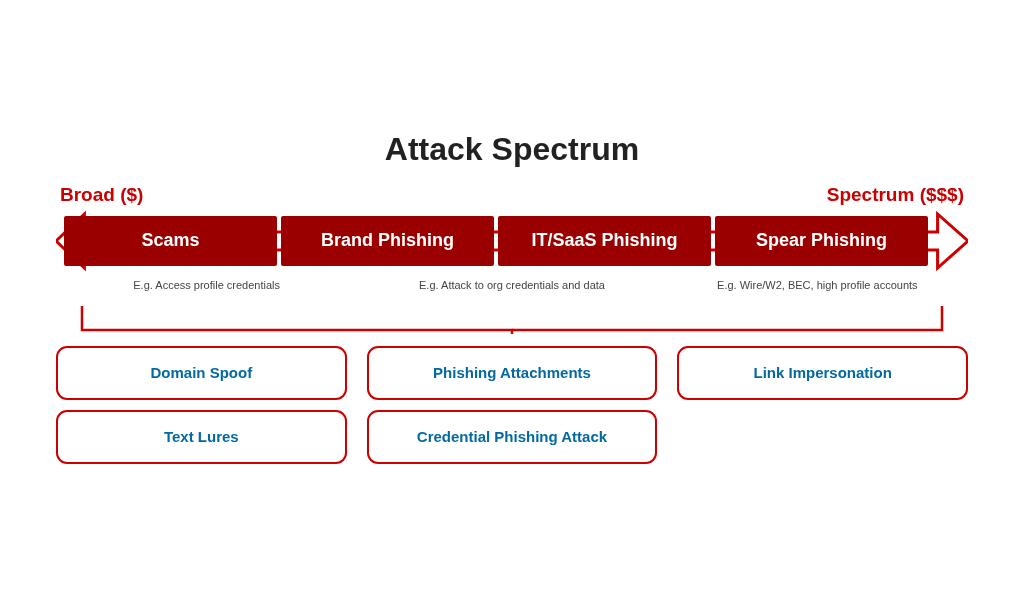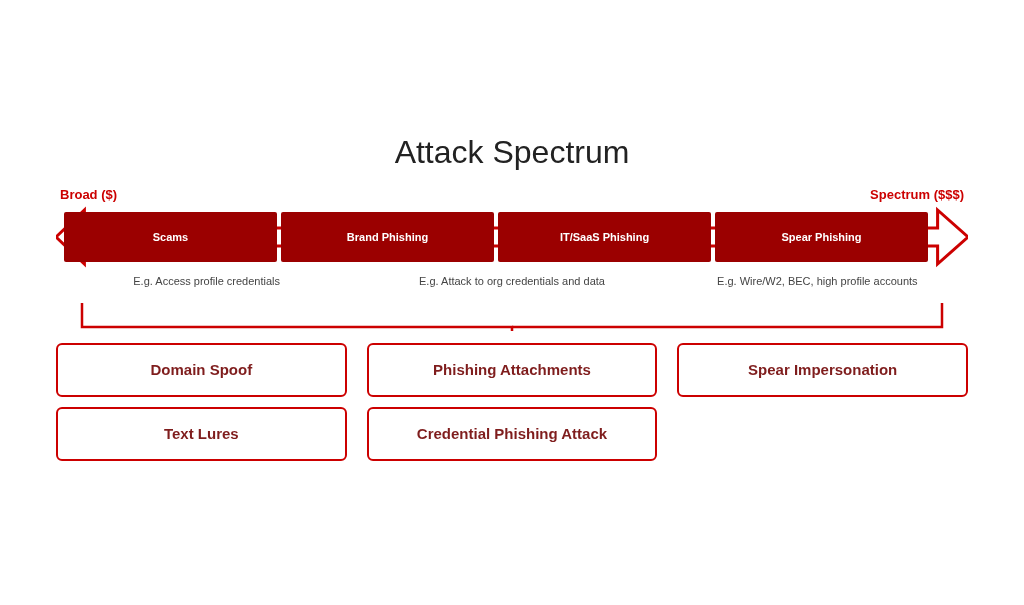--- a/index.html
+++ b/index.html
@@ -14,35 +14,35 @@
       overflow: hidden;
     }
     .container {
       width: 960px;
       background: #fff;
       padding: 16px 24px;
     }
     .title {
       text-align: center;
       font-size: 32px;
-      font-weight: 400;
+      font-weight: 700;
       color: #222;
       margin-bottom: 16px;
       font-family: 'Segoe UI Light', 'Segoe UI', Arial, sans-serif;
     }
 
     
     .arrow-section {
       position: relative;
       margin-bottom: 8px;
     }
     .arrow-labels {
       display: flex;
       justify-content: space-between;
-      font-size: 13px;
+      font-size: 19px;
       font-weight: 600;
       color: #c00;
       margin-bottom: 4px;
       padding: 0 4px;
     }
     .arrow-wrapper {
       position: relative;
       height: 62px;
       display: flex;
       align-items: center;
@@ -66,21 +66,21 @@
       padding: 6px 40px 6px 8px;
     }
     .spec-box {
       flex: 1;
       background: #9b0000;
       color: #fff;
       display: flex;
       align-items: center;
       justify-content: center;
       text-align: center;
-      font-size: 11px;
+      font-size: 18px;
       font-weight: 600;
       height: 50px;
       border-radius: 2px;
       padding: 4px 20px;
     }
 
     
     .sub-labels {
       display: flex;
       margin-top: 4px;
@@ -109,26 +109,26 @@
 
     
     .bottom-grid {
       display: grid;
       grid-template-columns: 1fr 1fr 1fr;
       gap: 10px 20px;
       margin-top: 4px;
     }
     .attack-cell {
       border: 2px solid #c00;
-      border-radius: 6px;
+      border-radius: 11px;
       display: flex;
       align-items: center;
       justify-content: center;
       text-align: center;
-      color: #7f1d1d;
+      color: #0369a1;
       font-size: 15px;
       font-weight: 600;
       padding: 12px 10px;
       min-height: 54px;
       line-height: 1.3;
     }
     .col1 { }
     .col2 { }
     .col3 { }
   </style>
@@ -172,21 +172,21 @@
 
       <path d="M 20,4 L 20,28 L 450,28 L 450,32" fill="none" stroke="#c00" stroke-width="2.5"></path>
       <path d="M 880,4 L 880,28 L 450,28" fill="none" stroke="#c00" stroke-width="2.5"></path>
     </svg>
   </div>
 
   <div class="bottom-grid">
 
     <div class="attack-cell col1">Domain Spoof</div>
     <div class="attack-cell col2">Phishing Attachments</div>
-    <div class="attack-cell col3">Spear Impersonation</div>
+    <div class="attack-cell col3">Link Impersonation</div>
 
     <div class="attack-cell col1">Text Lures</div>
     <div class="attack-cell col2">Credential Phishing Attack</div>
 
     <div style="visibility:hidden;"></div>
     <div style="visibility:hidden;"></div>
   </div>
 </div>
 
 </body></html>

